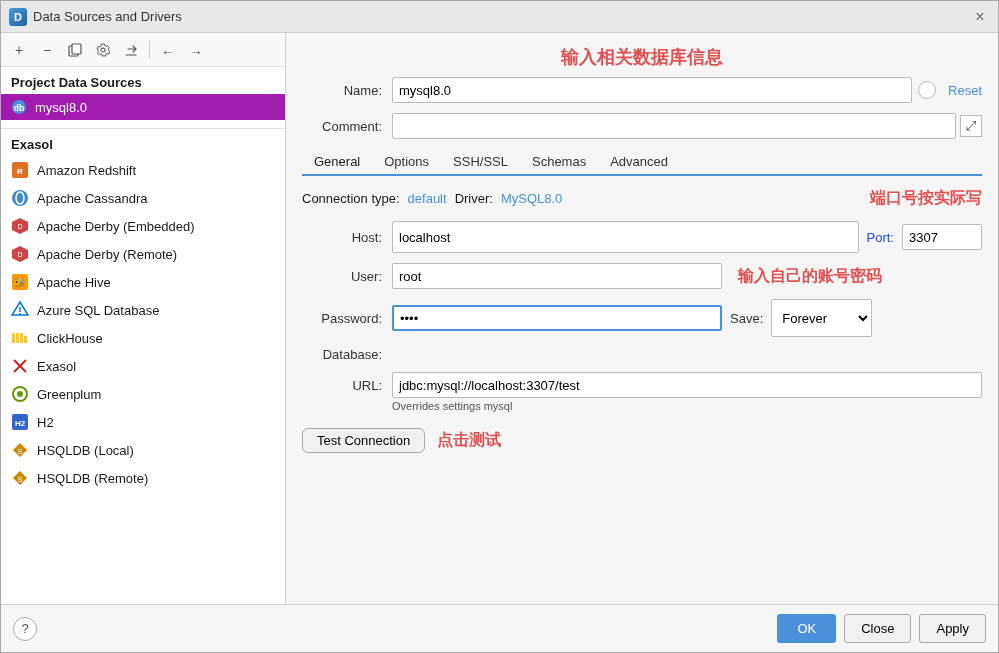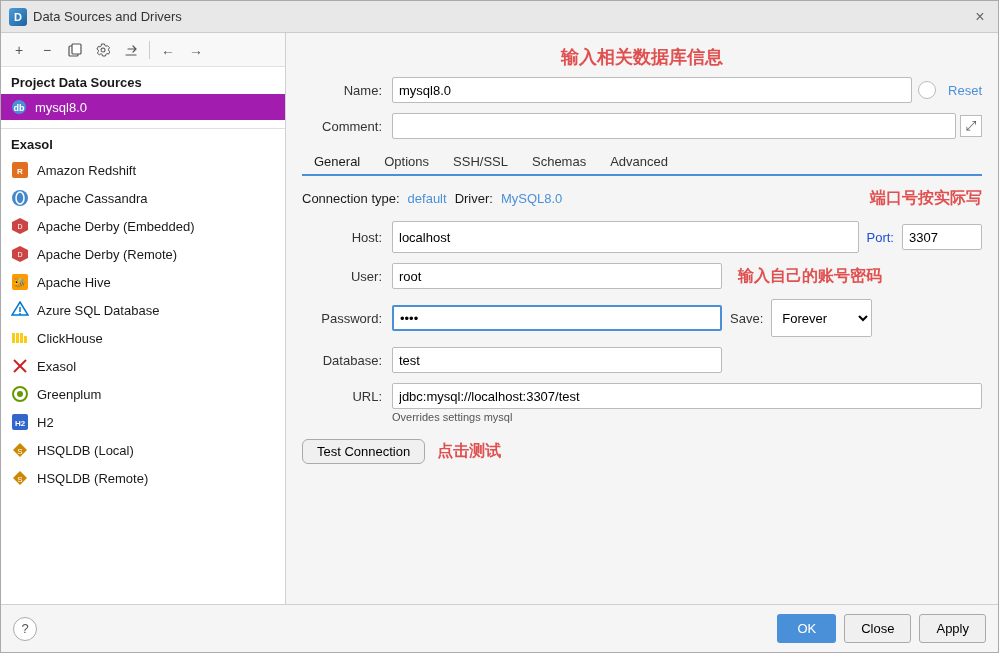--- a/index.html
+++ b/index.html
@@ -318,21 +318,20 @@
         <span class="save-label" style="padding: 0 8px;">Save:</span>
         <select class="save-select">
           <option>Forever</option>
           <option>Until restart</option>
           <option>Never</option>
         </select>
       </div>
 
       <div class="form-row" style="margin-bottom:10px;">
         <span class="form-label">Database:</span>
-        <input type="text" class="form-input" value="test" style="max-width: 330px;">
       </div>
 
       <div class="form-row" style="flex-direction: column; align-items: flex-start; margin-bottom: 4px;">
         <div style="display:flex; align-items:center; width:100%;">
           <span class="form-label">URL:</span>
           <input type="text" class="form-input" value="jdbc:mysql://localhost:3307/test" style="flex: 1 1 0%;">
         </div>
         <div class="url-override">Overrides settings mysql</div>
       </div>
 

